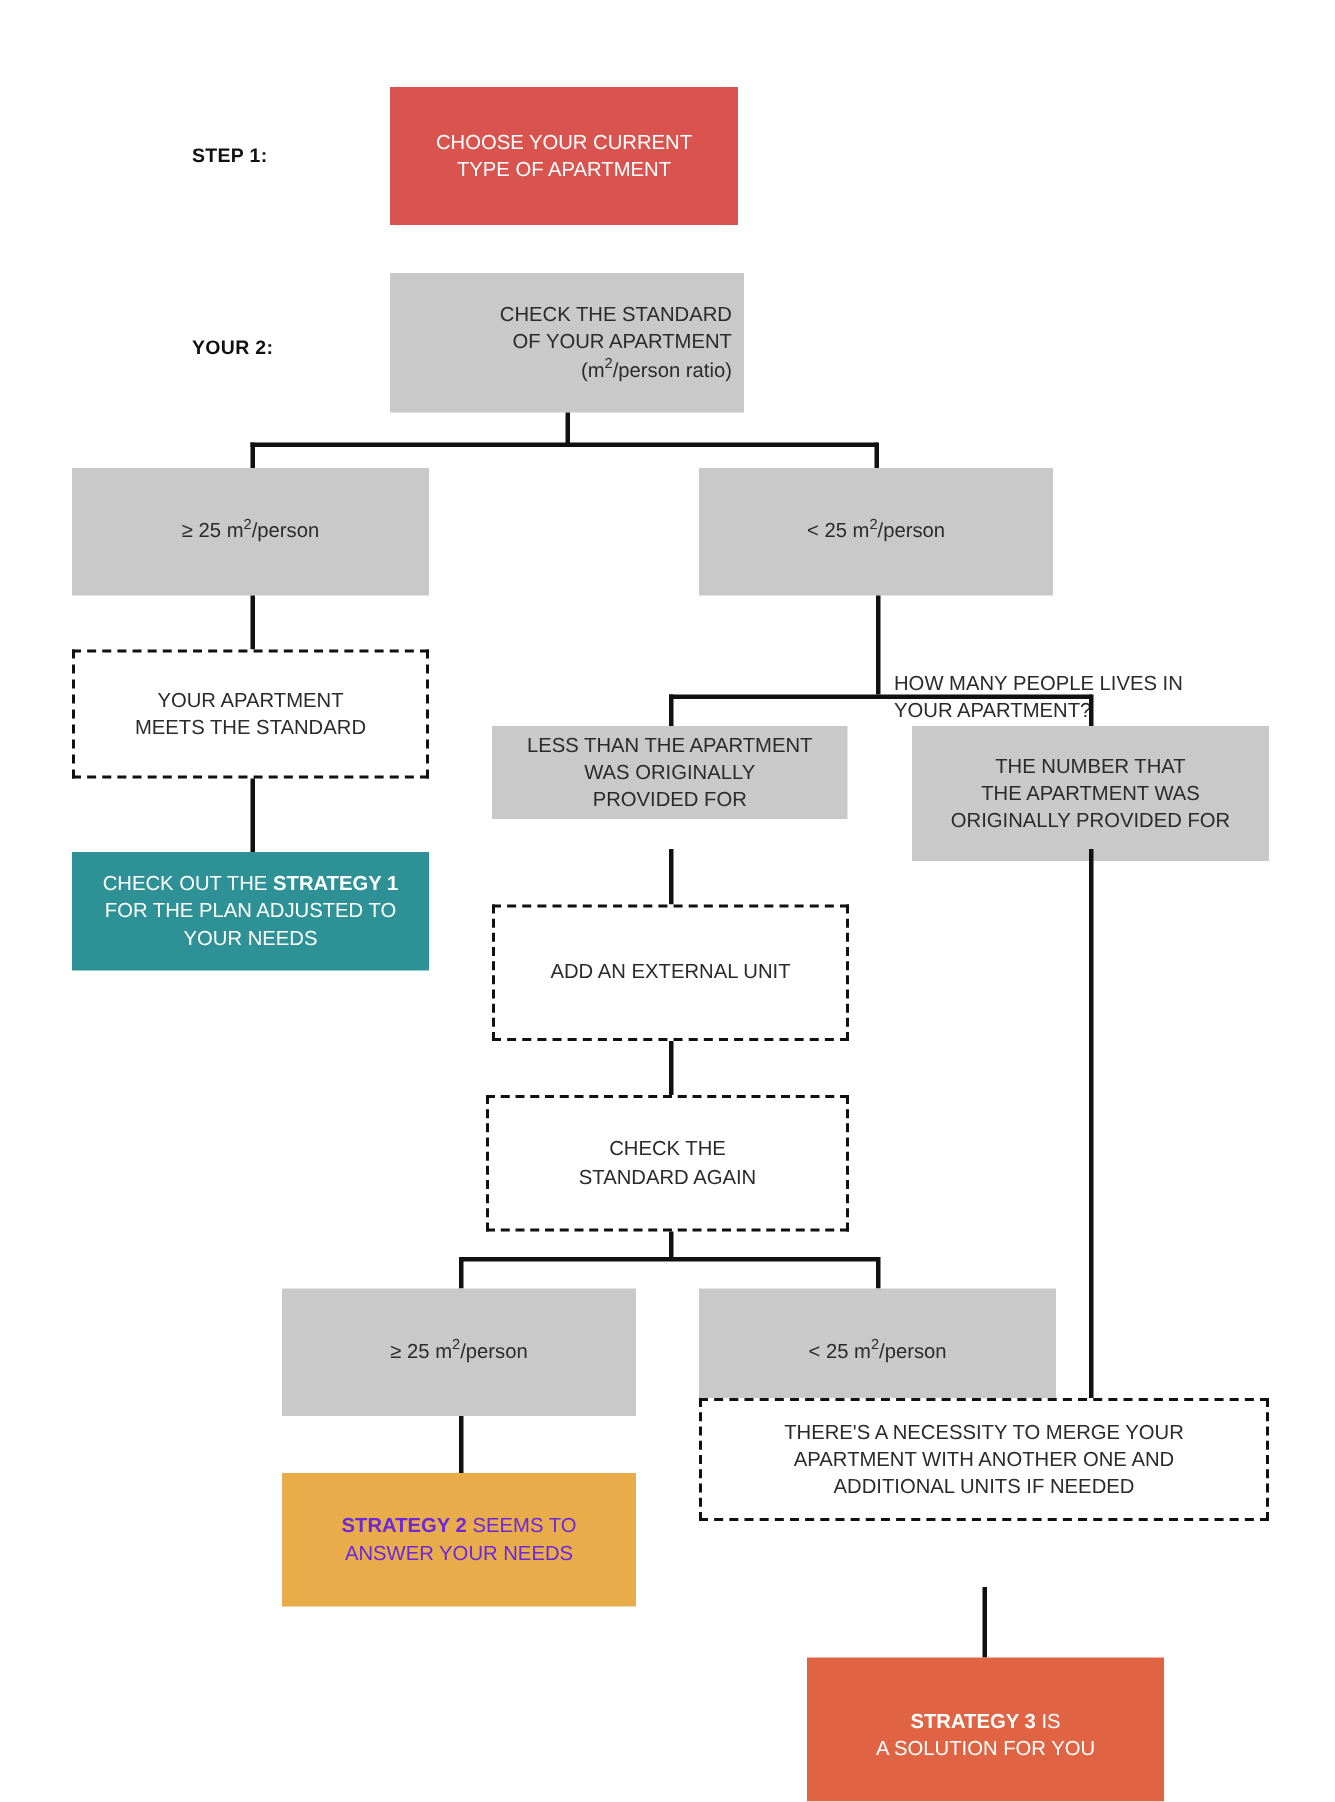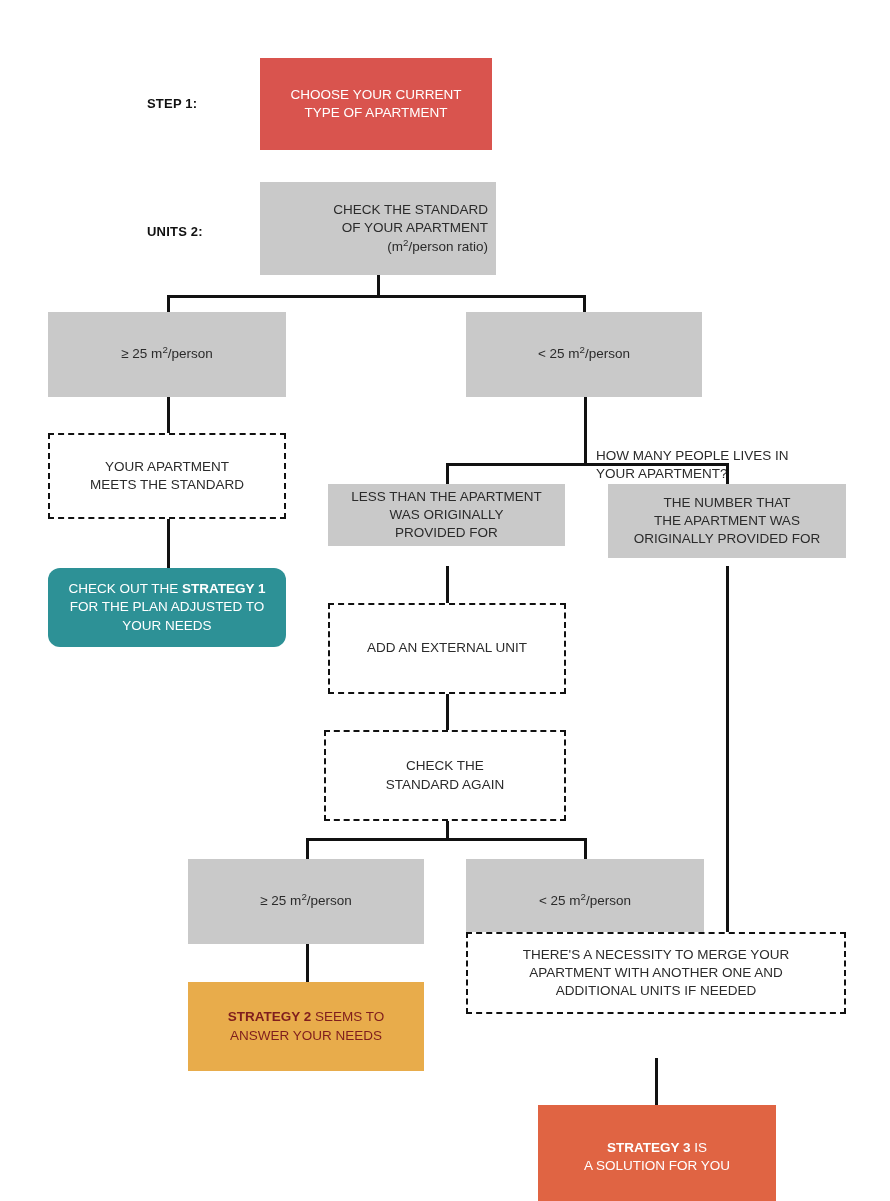--- a/index.html
+++ b/index.html
@@ -5,48 +5,48 @@
   html,body{margin:0;padding:0;background:#ffffff;}
   body{width:890px;height:1201px;font-family:"Liberation Sans",sans-serif;}
   #canvas{position:relative;width:890px;height:1201px;background:#fff;overflow:hidden;}
 
   .node{position:absolute;box-sizing:border-box;display:flex;align-items:center;
         justify-content:center;text-align:center;line-height:1.35;}
   .node .txt{display:block;width:100%;padding:0 8px;}
 
   .gray{background:#c9c9c9;color:#2b2b2b;font-size:13.5px;}
   .red{background:#d9544e;color:#ffffff;font-size:13.5px;}
-  .teal{background:#2d9196;color:#ffffff;font-size:13.5px;border-radius:12px;}
-  .orange{background:#e8ac4b;color:#7f1d1d;font-size:13.5px;}
+  .teal{background:#2d9196;color:#ffffff;font-size:13.5px;}
+  .orange{background:#e8ac4b;color:#6d28d9;font-size:13.5px;}
   .redorange{background:#e06443;color:#ffffff;font-size:13.5px;}
   .dashed{background:#ffffff;color:#2b2b2b;font-size:13.5px;
           border:2.5px dashed #111111;}
 
   .steplabel{position:absolute;font-size:13px;font-weight:bold;color:#111;
-             letter-spacing:.2px;margin-left:19px;}
+             letter-spacing:.2px;}
   .title{position:absolute;font-size:33px;font-weight:bold;color:#111;
          text-align:right;line-height:1.22;letter-spacing:-.3px;}
   .qlabel{position:absolute;font-size:13.5px;color:#2b2b2b;line-height:1.35;
           text-align:left;}
 
   .ln{position:absolute;background:#111111;}
   .vl{width:2.5px;}
   .hl{height:2.5px;}
 
   b{font-weight:bold;}
   sup{font-size:.72em;vertical-align:super;line-height:0;}
 </style>
 </head>
 <body>
 
 <div id="canvas">
 
 
   <div class="steplabel" style="left:128px;top:96px;">STEP 1:</div>
-  <div class="steplabel" style="left:128px;top:224px;">UNITS 2:</div>
+  <div class="steplabel" style="left:128px;top:224px;">YOUR 2:</div>
 
   <div class="node red" style="left:260px;top:58px;width:232px;height:92px;">
     <span class="txt">
       CHOOSE YOUR CURRENT<br>TYPE OF APARTMENT
     </span>
   </div>
 
   <div class="node gray" style="left:260px;top:182px;width:236px;height:93px;text-align:right;">
     <span class="txt">
       CHECK THE STANDARD<br>OF YOUR APARTMENT<br>(m<sup>2</sup>/person ratio)
@@ -88,21 +88,21 @@
 
   <div class="ln hl" style="left:446px;top:463px;width:282px;"></div>
   <div class="ln vl" style="left:446px;top:463px;height:21px;"></div>
   <div class="ln vl" style="left:726px;top:463px;height:21px;"></div>
 
   <div class="node gray" style="left:328px;top:484px;width:237px;height:62px;">
     <span class="txt">
       LESS THAN THE APARTMENT<br>WAS ORIGINALLY<br>PROVIDED FOR
     </span>
   </div>
-  <div class="node gray" style="left:608px;top:484px;width:238px;height:74px;">
+  <div class="node gray" style="left:608px;top:484px;width:238px;height:90px;">
     <span class="txt">
       THE NUMBER THAT<br>THE APARTMENT WAS<br>ORIGINALLY PROVIDED FOR
     </span>
   </div>
 
   <div class="ln vl" style="left:726px;top:566px;height:410px;"></div>
 
   <div class="ln vl" style="left:446px;top:566px;height:37px;"></div>
 
   <div class="node dashed" style="left:328px;top:603px;width:238px;height:91px;">

